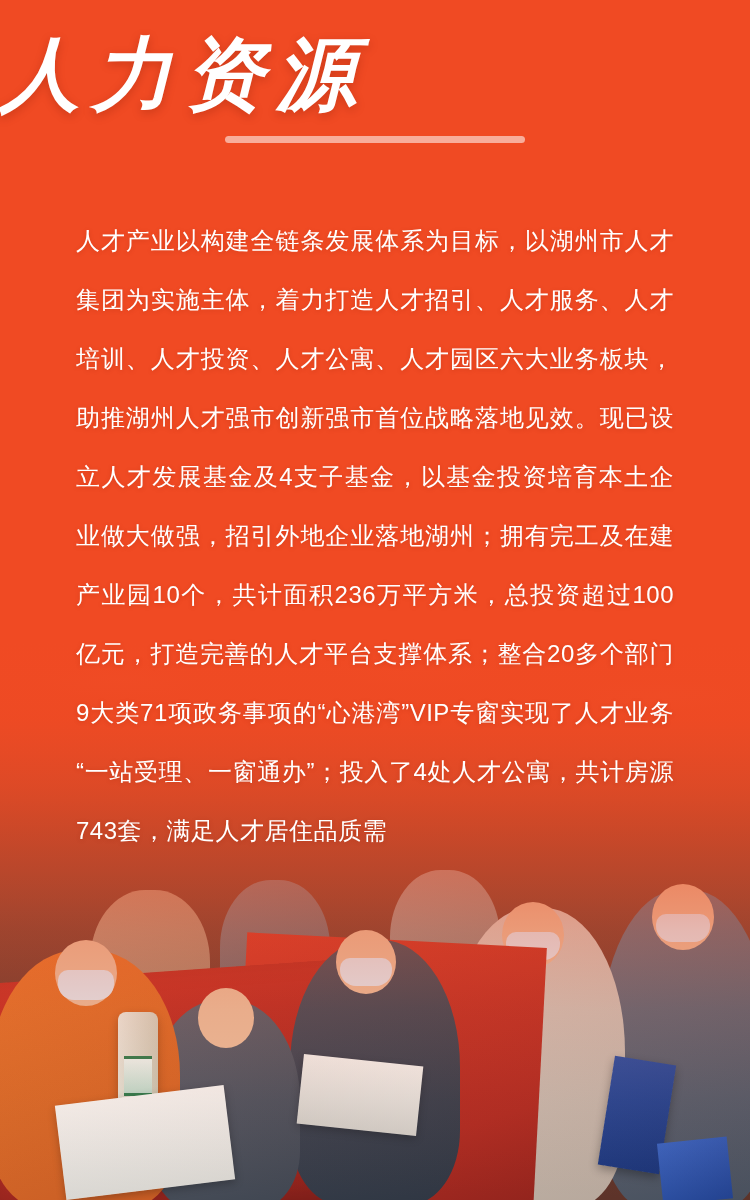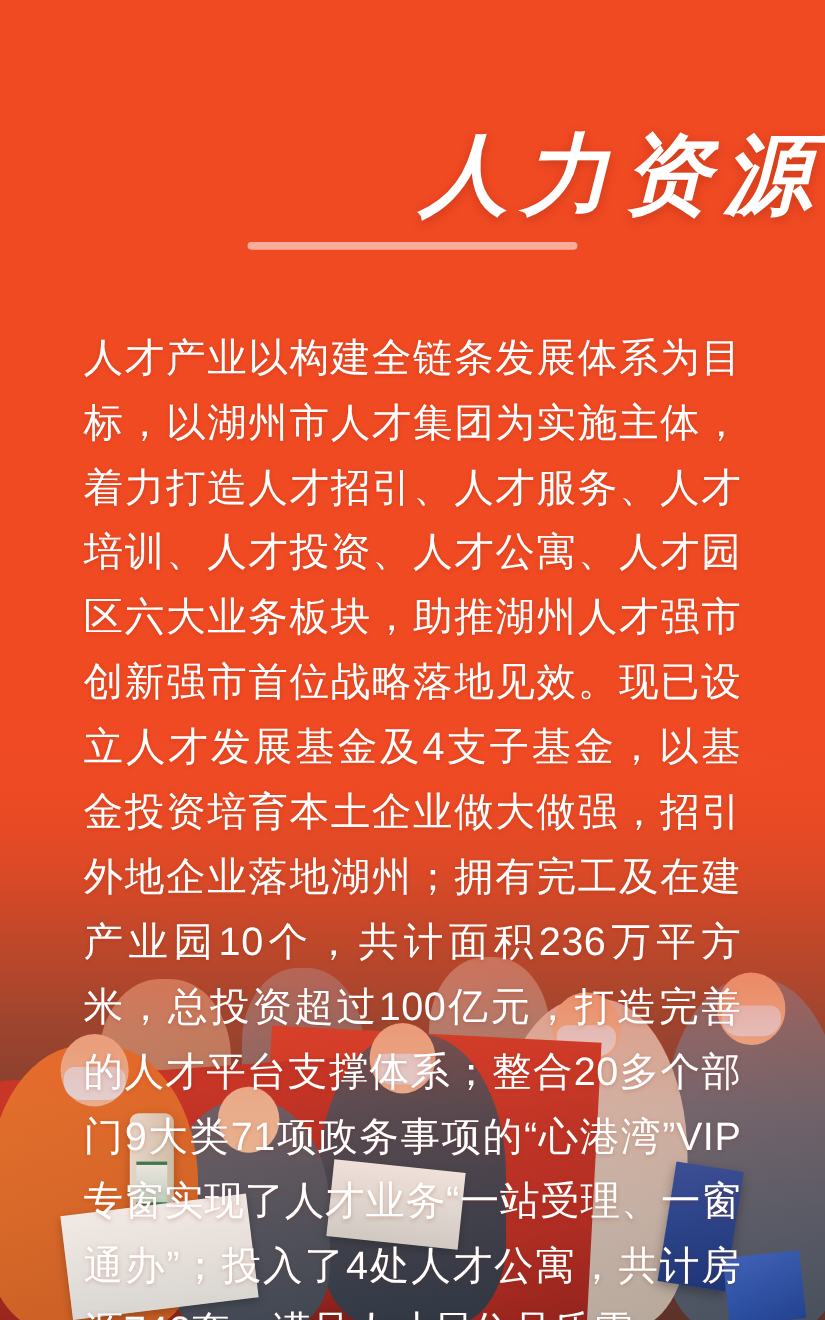--- a/index.html
+++ b/index.html
@@ -168,22 +168,22 @@
   }
 
   
   .content {
     position: relative;
     z-index: 5;
   }
 
   .title {
     margin: 0;
-    padding-top: 118px;
-    text-align: right;
+    padding-top: 34px;
+    text-align: left;
     font-family: "DejaVu Serif", "Liberation Serif", serif;
     font-weight: 700;
     font-style: italic;
     font-size: 80px;
     line-height: 1;
     letter-spacing: 12px;
     color: #ffffff;
     text-shadow: 0 3px 10px rgba(120,20,0,.28);
   }
 
@@ -191,21 +191,21 @@
     width: 300px;
     height: 7px;
     margin: 22px auto 0;
     background: rgba(255,255,255,.55);
     border-radius: 4px;
   }
 
   .body-text {
     margin: 68px 76px 0 76px;
     color: #ffffff;
-    font-size: 36px;
+    font-size: 24px;
     line-height: 59px;
     text-align: justify;
     letter-spacing: 0.5px;
     text-shadow: 0 1px 4px rgba(140,35,10,.25);
   }
 </style>
 </head>
 <body>
 
 <div class="poster">

